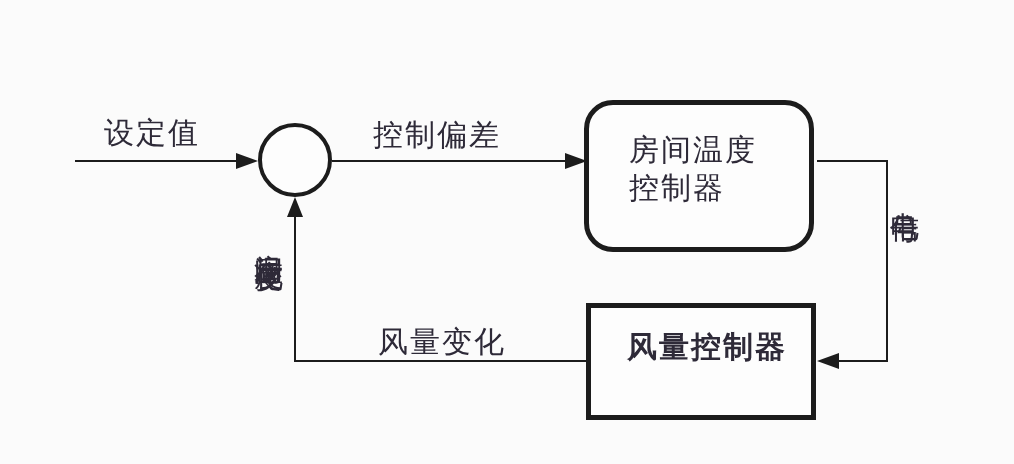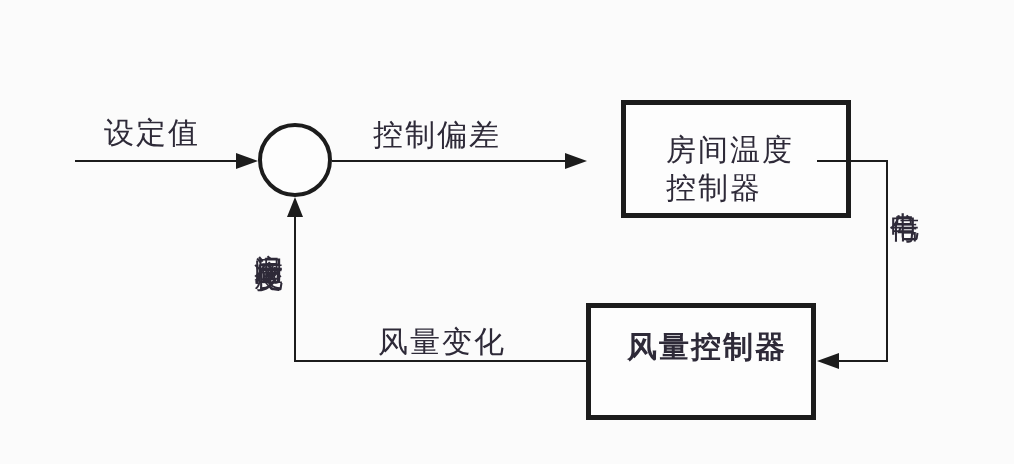--- a/index.html
+++ b/index.html
@@ -49,21 +49,21 @@
     border-radius:50%;
     background:var(--box-fill);
     box-sizing:border-box;
   }
   .block{
     position:absolute;
     border:5px solid var(--line);
     background:var(--box-fill);
     box-sizing:border-box;
   }
-  .block.b1{left:621px;top:100px;width:230px;height:118px;}
+  .block.b1{left:584px;top:100px;width:230px;height:152px;border-radius:29px;}
   .block.b2{left:586px;top:303px;width:230px;height:117px;}
   .block-label{
     position:absolute;
     color:var(--text);
     font-size:30px;
     line-height:38px;
     letter-spacing:2px;
     white-space:nowrap;
   }
   .b1-label{left:40px;top:26px;}

